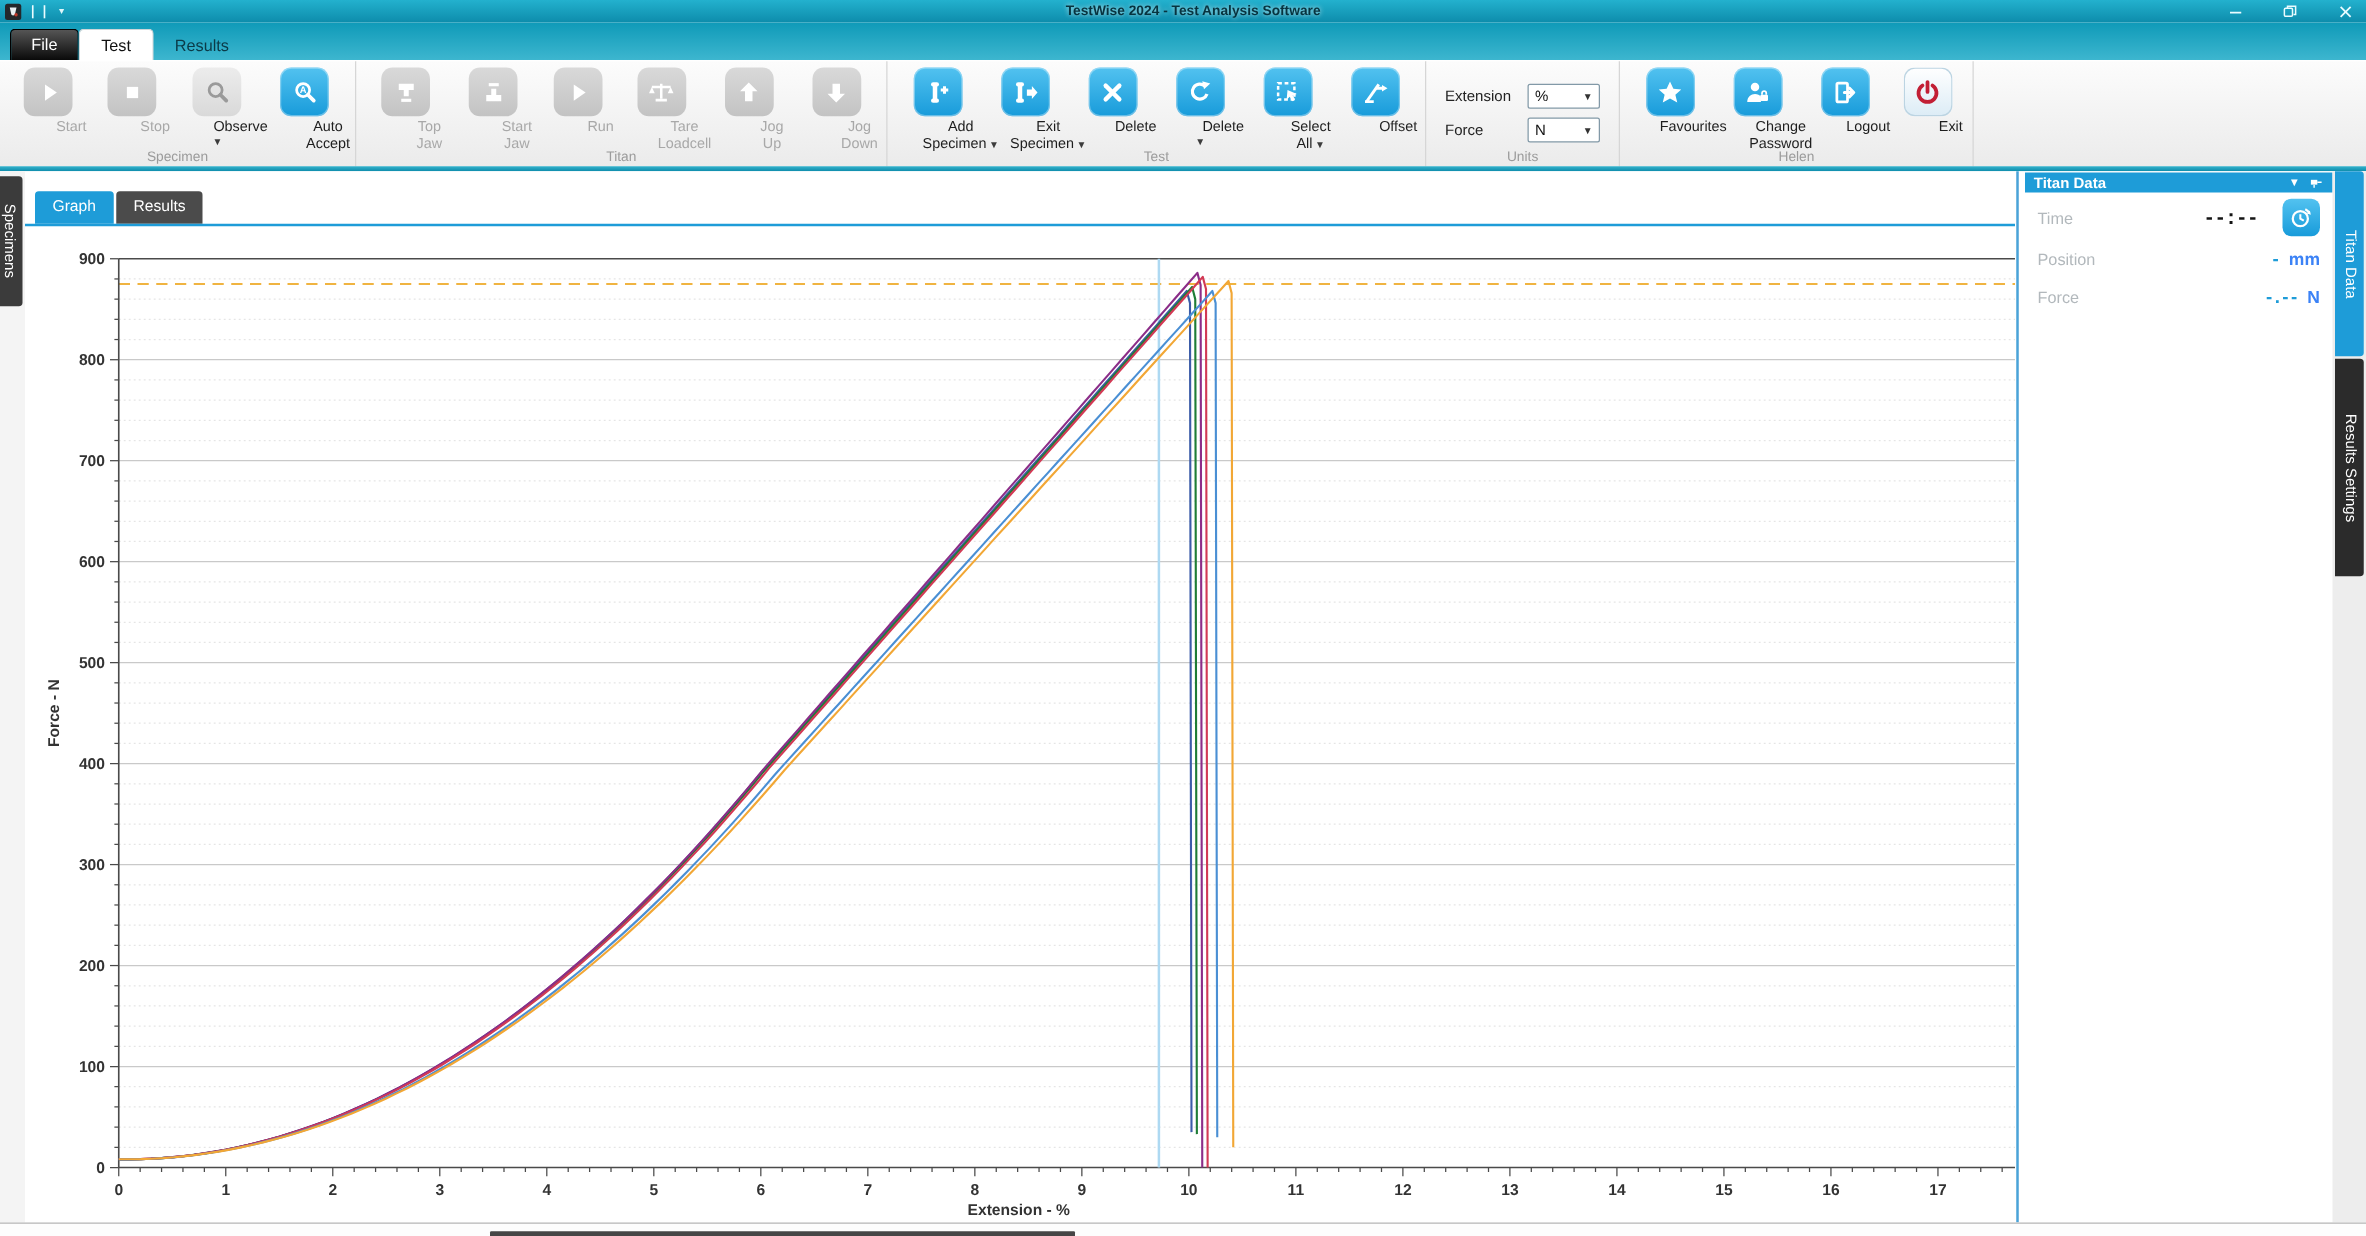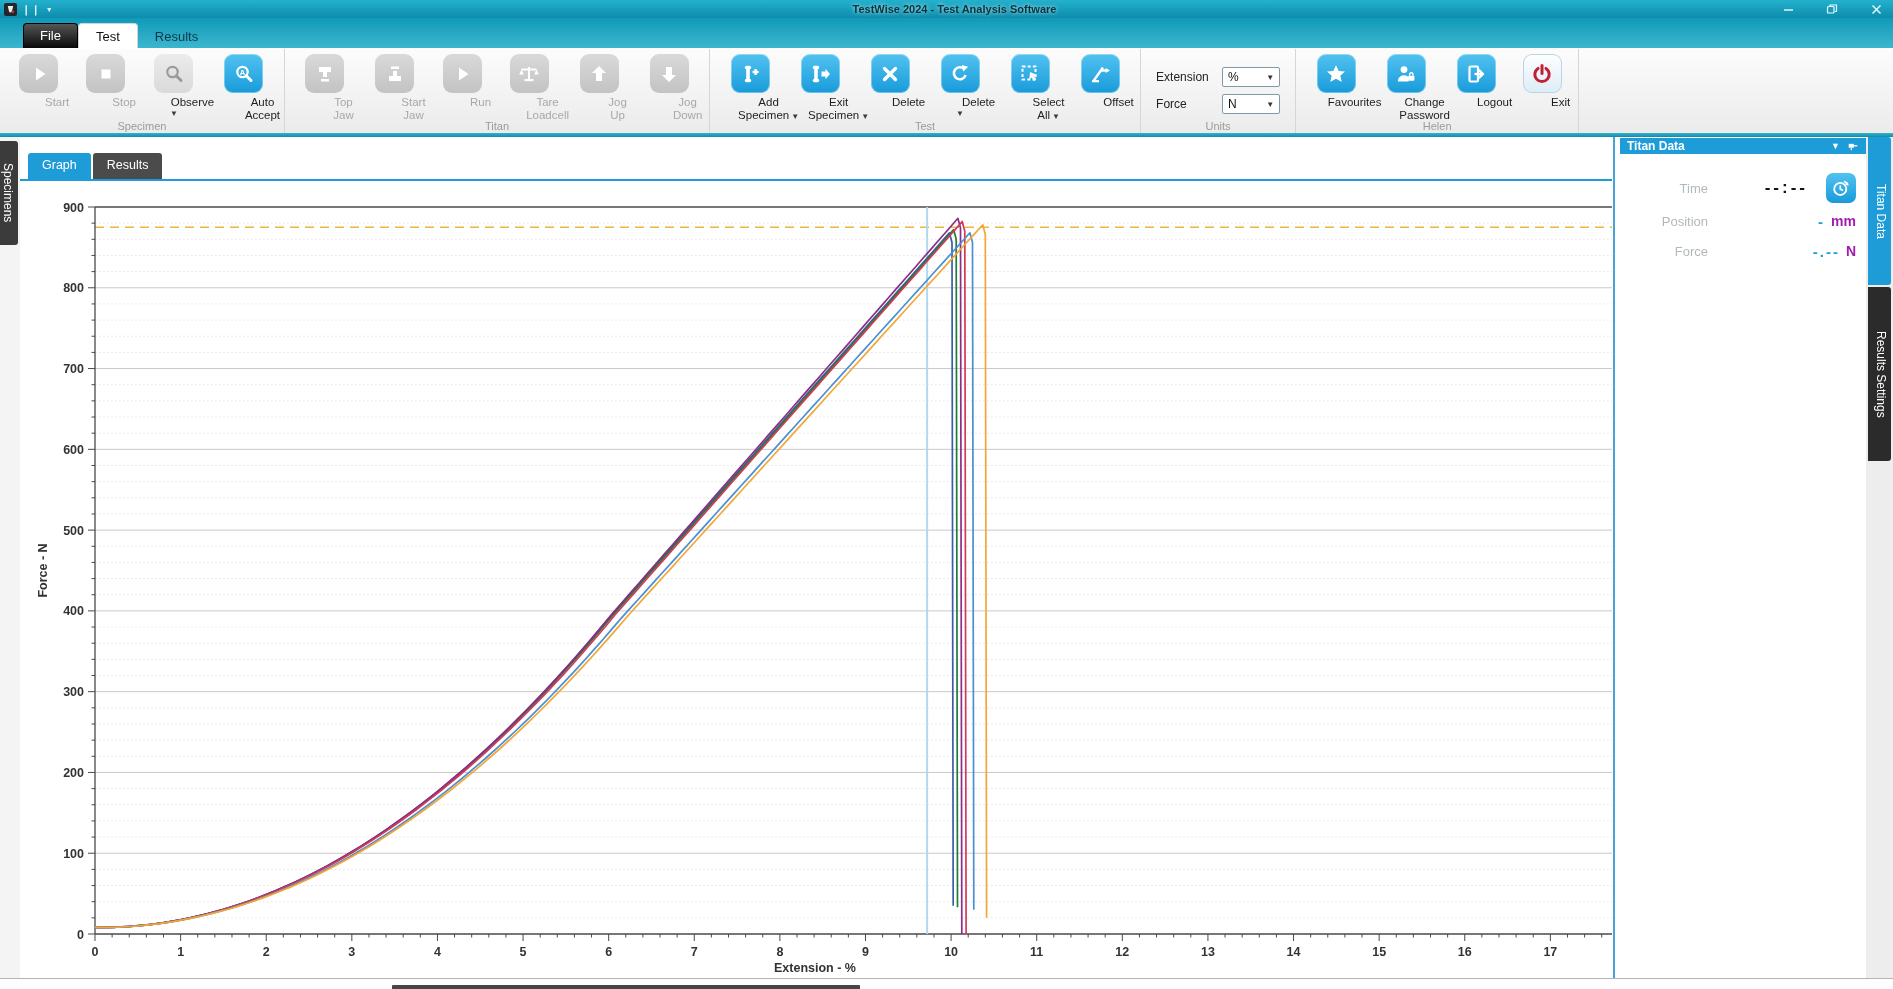--- a/index.html
+++ b/index.html
@@ -19,21 +19,21 @@
   .title-text { position:absolute; left:16px; right:0; text-align:center; font-size:11px;
     font-weight:bold; color:#07333f; text-shadow:0 0 4px rgba(255,255,255,.75); }
   .winbtns { position:absolute; right:8px; top:0; height:18px; display:flex; gap:26px;
     align-items:center; }
   .winbtn { width:18px; height:14px; display:flex; align-items:center; justify-content:center; }
 
   
   .tabrow { position:absolute; left:0; top:18px; width:1893px; height:30px;
     background:linear-gradient(#0f9ab8,#3db6cf); display:flex; align-items:flex-end; }
   .rtab { font-size:13px; padding:5px 17px 4px; border-radius:4px 4px 0 0; color:#0b3a47; }
-  .rtab.file { margin-left:23px; background:linear-gradient(#555,#0a0a0a); color:#fff;
+  .rtab.file { margin-left:8px; background:linear-gradient(#555,#0a0a0a); color:#fff;
     border:1px solid #000; border-bottom:none; padding:4px 16px 5px; }
   .rtab.active { background:#fff; color:#111; border:1px solid #cfd6d9; border-bottom:none; }
 
   
   .ribbon { position:absolute; left:0; top:48px; width:1893px; height:85px;
     background:linear-gradient(#fcfcfc,#ebebeb); border-top:1px solid #fff;
     display:flex; align-items:stretch; }
   .rgroup { position:relative; padding:3px 5px 14px; border-right:1px solid #d6d6d6;
     display:flex; align-items:flex-start; }
   .rgroup-label { position:absolute; left:0; right:0; bottom:1px; text-align:center;
@@ -91,27 +91,27 @@
   svg text { font-family:"Liberation Sans", sans-serif; }
 
   .splitter { position:absolute; left:1613px; top:0; width:2px; height:841px; background:#4aa3d8; }
 
   
   .titan-panel { position:absolute; left:1620px; top:1px; width:246px; height:840px; background:#fff; }
   .titan-header { height:16px; background:#1e9cd8; color:#fff; display:flex; align-items:center;
     padding:0 7px; font-size:12px; font-weight:bold; }
   .titan-header .th-title { flex:1; }
   .titan-header .th-caret { font-size:9px; margin-right:7px; }
-  .titan-rows { padding-top:16px;text-align:right; }
+  .titan-rows { padding-top:2px; }
   .titan-row { display:flex; align-items:center; padding:0 10px; height:30px; }
   .titan-row .t-label { width:78px; font-size:13px; color:#b2b8bc; }
   .titan-row .t-spacer { flex:1; }
   .t-value-time { font-size:17px; font-weight:800; letter-spacing:3px; color:#141414; }
   .t-value-blue { font-size:15px; font-weight:800; letter-spacing:2px; color:#1e9cd8; }
-  .t-unit { font-size:14px; color:#a21caf; margin-left:6px; font-weight:600; min-width:4px;}
+  .t-unit { font-size:14px; color:#3b82f6; margin-left:6px; font-weight:600; min-width:4px;}
   .timer-btn { width:30px; height:30px; border-radius:7px; margin-left:8px;
     background:linear-gradient(#52c2f0,#189bda); display:flex; align-items:center;
     justify-content:center; color:#fff; }
   .titan-row.time-row { height:36px; }
 
   
   .statusbar { position:absolute; left:0; top:978px; width:1893px; height:11px;
     background:#fdfdfd; border-top:1px solid #b5b5b5; }
   .taskbar-clip { position:absolute; left:392px; top:6px; width:468px; height:5px;
     background:#262626; opacity:.85; border-radius:1px; }

